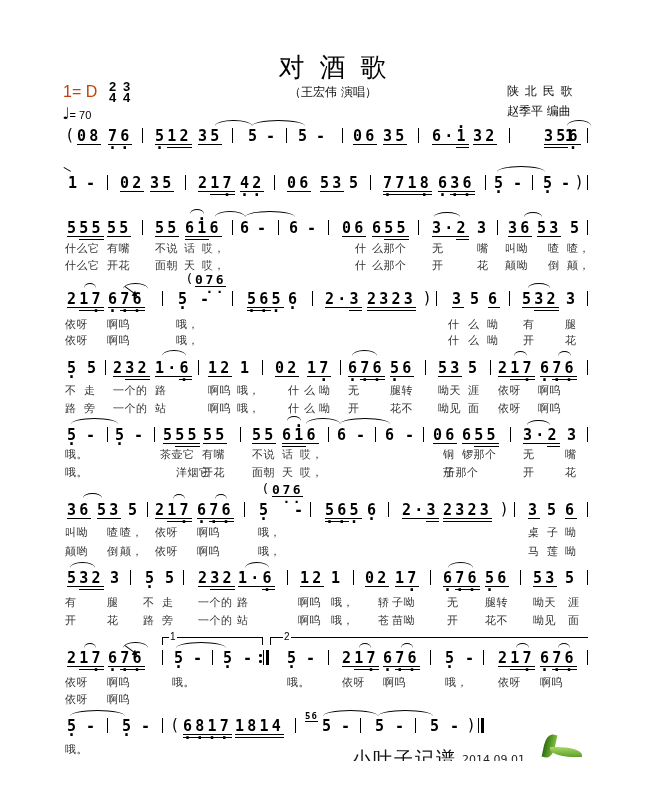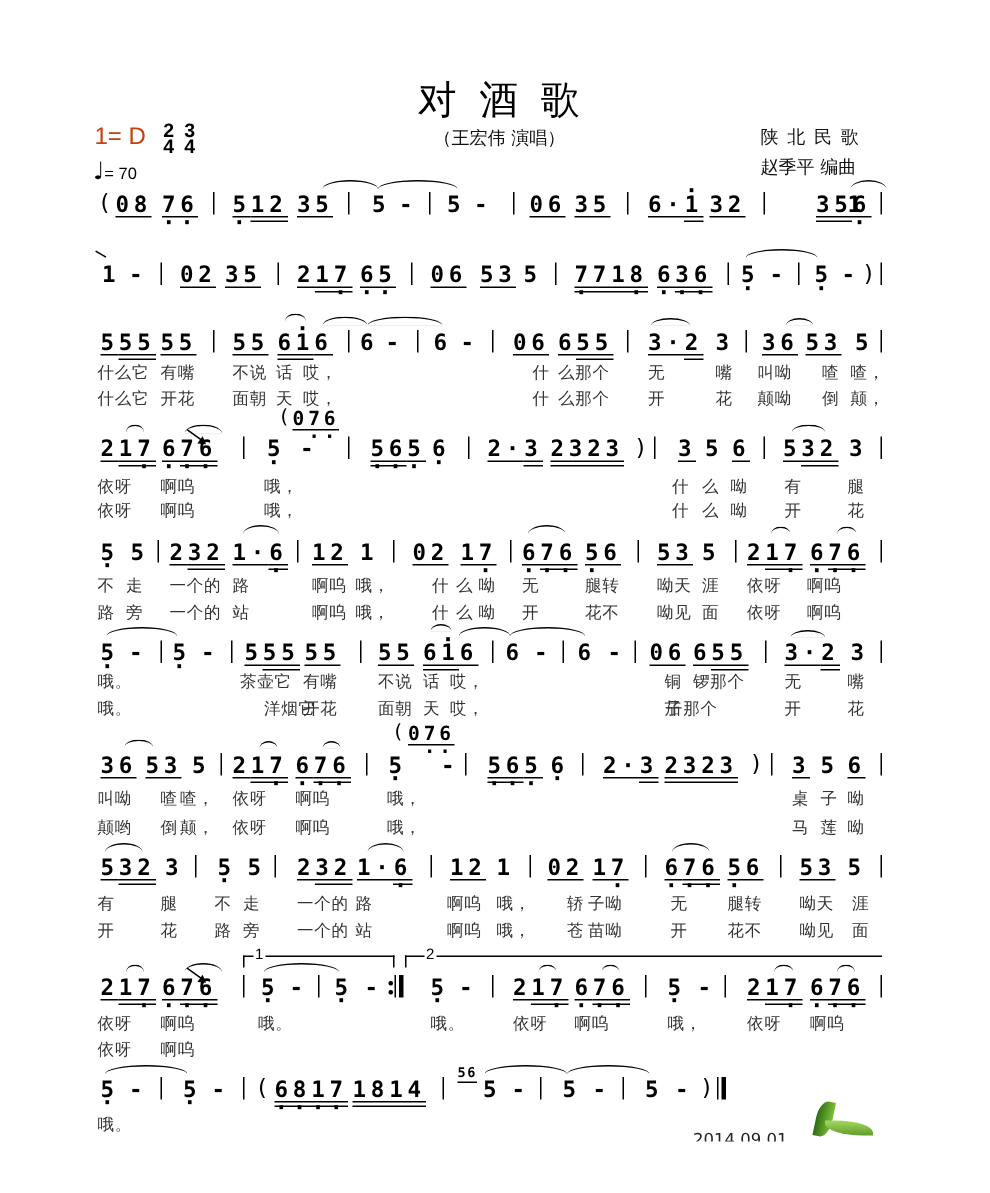--- a/index.html
+++ b/index.html
@@ -100,21 +100,21 @@
 <i class="arc" style="left:567px;top:-8px;width:24px"></i>
 </div>
 
 <div class="row" style="top:175px">
 <i class="slash" style="left:64px;top:-8px"></i>
 <span class="tk" style="left:68px"><span class="s">1</span></span>
 <span class="tk" style="left:86px"><span class="s">-</span></span>
 <span class="tk" style="left:120px"><span class="s u1">02</span></span>
 <span class="tk" style="left:150px"><span class="s u1">35</span></span>
 <span class="tk" style="left:198px"><span class="s u1">2</span><span class="s u2">17</span><span class="d">  ·</span></span>
-<span class="tk" style="left:240px"><span class="s u1">65</span><span class="d">··</span></span>
+<span class="tk" style="left:240px"><span class="s u1">42</span><span class="d">··</span></span>
 <span class="tk" style="left:287px"><span class="s u1">06</span></span>
 <span class="tk" style="left:320px"><span class="s u1">53</span></span>
 <span class="tk" style="left:349px"><span class="s">5</span></span>
 <span class="tk" style="left:383px"><span class="s u2">7718</span><span class="d">·  ·</span></span>
 <span class="tk" style="left:438px"><span class="s u1">6</span><span class="s u2">36</span><span class="d">···</span></span>
 <span class="tk" style="left:494px"><span class="s">5</span><span class="d lo">·</span></span>
 <span class="tk" style="left:513px"><span class="s">-</span></span>
 <span class="tk" style="left:543px"><span class="s">5</span><span class="d lo">·</span></span>
 <span class="tk" style="left:561px"><span class="s">-</span></span>
 <span class="tk p" style="left:576px"><span class="s">)</span></span>
@@ -548,18 +548,19 @@
     </span>
 <i class="arc" style="left:70px;top:-8px;width:55px"></i>
 <i class="arc" style="left:323px;top:-8px;width:55px"></i>
 <i class="arc" style="left:378px;top:-8px;width:55px"></i>
 </div>
 <div class="lyr" style="top:743px">
 <span class="w" style="left:65px">哦。</span>
 </div>
 
 <div class="wm">
+<span class="t">小叶子记谱</span>
 <span class="dt">2014.09.01</span>
 </div>
 <div class="leaf">
     <i class="l1"></i>
     <i class="l2"></i>
   </div>
 
 </body></html>

